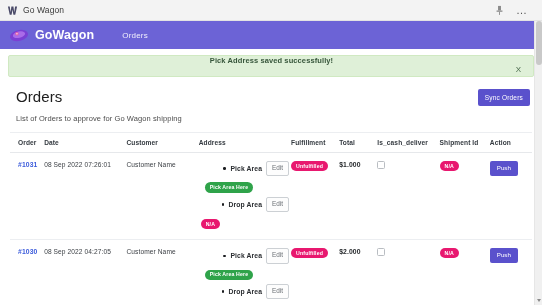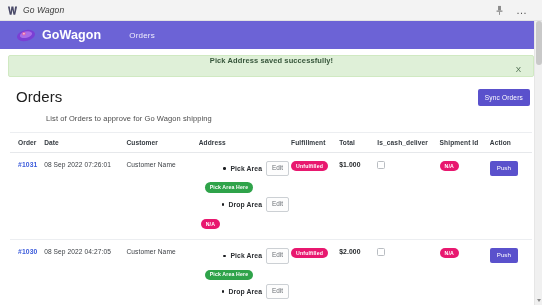--- a/index.html
+++ b/index.html
@@ -24,42 +24,41 @@
     display: flex;
     align-items: center;
     padding: 0 6px 0 7px;
   }
   .titlebar-left { display: flex; align-items: center; gap: 5px; }
   .app-mini-logo { width: 11px; height: 11px; display: block; }
   .titlebar-title {
     font-size: 8.5px;
     color: #3a3a3a;
     letter-spacing: .1px;
-    font-style: italic;
   }
   .titlebar-right {
     margin-left: auto;
     display: flex;
     align-items: center;
     gap: 11px;
     padding-right: 8px;
   }
   .tb-icon { width: 11px; height: 11px; opacity: .62; display:block; }
   .tb-ellipsis {
     font-size: 11px; color: #555; line-height: 6px;
     letter-spacing: 1px;
   }
 
   
   .navbar {
     height: 28px;
     background: #6c63d6;
     display: flex;
     align-items: center;
-    padding-left: 16px;
+    padding-left: 9px;
   }
   .brand { display: flex; align-items: center; gap: 6px; }
   .brand-mark { width: 20px; height: 15px; display: block; }
   .brand-text {
     color: #ffffff;
     font-size: 12.5px;
     font-weight: 700;
     letter-spacing: .1px;
   }
   .nav-links { margin-left: 28px; display: flex; gap: 18px; }
@@ -119,21 +118,20 @@
     padding: 5px 7px;
     cursor: pointer;
     letter-spacing: .2px;
     font-family: "Liberation Sans", sans-serif;
   }
   .page-sub {
     font-size: 7.5px;
     color: #4c4c4c;
     padding: 8px 0 0 16px;
     letter-spacing: .1px;
-    margin-left: 30px;
   }
 
   
   .table-wrap {
     margin: 9px 10px 0 10px;
     background: #fff;
     border-top: 1px solid #eceef1;
   }
   table.orders {
     width: 100%;

